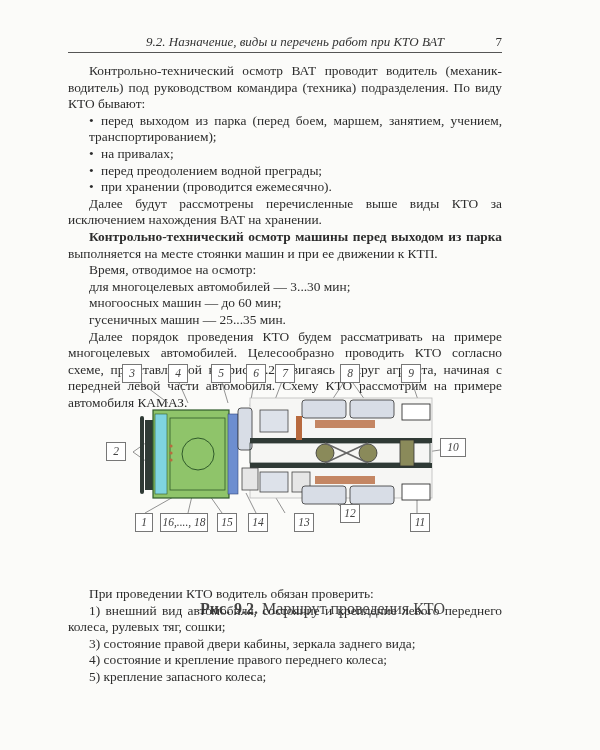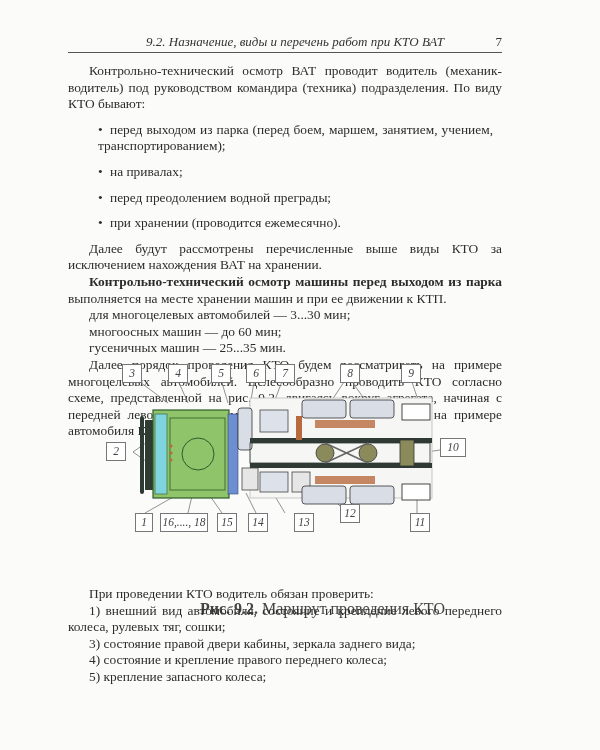--- a/index.html
+++ b/index.html
@@ -17,21 +17,21 @@
     font-style: italic; font-size: 13px; color: #333;
   }
   .running-head .title { position: absolute; left: 78px; top: 0; }
   .running-head .pageno { position: absolute; right: 0; top: 0; font-style: normal; }
   .text {
     position: absolute; left: 68px; width: 434px;
     font-size: 13.4px; line-height: 16.6px; color: #2c2c2c;
   }
   .p { margin: 0; text-align: justify; }
   .indent { text-indent: 21px; }
-  .bullet { padding-left: 21px; margin: 9px; text-align: justify; }
+  .bullet { padding-left: 21px; margin: 0; text-align: justify; }
   .bullet .dot { display: inline-block; width: 12px; }
   .bold { font-weight: bold; }
   .time-line { padding-left: 21px; margin: 0; }
   .figure { position: absolute; left: 100px; top: 358px; width: 380px; height: 180px; }
   .label-box {
     position: absolute; border: 1px solid #777; background: #fff;
     font-style: italic; font-size: 11.5px; color: #444;
     text-align: center; line-height: 17px; height: 17px;
   }
   .caption {
@@ -49,21 +49,22 @@
     <span class="pageno">7</span>
   </div>
 
   <div class="text" style="top:63px;">
     <p class="p indent">Контрольно-технический осмотр ВАТ проводит водитель (механик-водитель) под руководством командира (техника) подразделения. По виду КТО бывают:</p>
     <p class="bullet"><span class="dot">•</span><span>перед выходом из парка (перед боем, маршем, занятием, учением, транспортированием);</span></p>
     <p class="bullet"><span class="dot">•</span><span>на привалах;</span></p>
     <p class="bullet"><span class="dot">•</span><span>перед преодолением водной преграды;</span></p>
     <p class="bullet"><span class="dot">•</span><span>при хранении (проводится ежемесячно).</span></p>
     <p class="p indent">Далее будут рассмотрены перечисленные выше виды КТО за исключением нахождения ВАТ на хранении.</p>
-    <p class="p indent"><span class="bold">Контрольно-технический осмотр машины перед выходом из парка</span><span> выполняется на месте хранении машин и при ее движении к КТП.</span></p>
+    <p class="p indent"><span class="bold">Контрольно-технический осмотр машины перед выходом из парка</span><span> выполняется на месте стоянки машин и при ее движении к КТП.</span></p>
+    <p class="p indent">Время, отводимое на осмотр:</p>
     <p class="time-line">для многоцелевых автомобилей — 3...30 мин;</p>
     <p class="time-line">многоосных машин — до 60 мин;</p>
     <p class="time-line">гусеничных машин — 25...35 мин.</p>
     <p class="p indent">Далее порядок проведения КТО будем рассматривать на примере многоцелевых автомобилей. Целесообразно проводить КТО согласно схеме, представленной на рис. 9.2, двигаясь вокруг агрегата, начиная с передней левой части автомобиля. Схему КТО рассмотрим на примере автомобиля КАМАЗ.</p>
   </div>
 
   <div class="figure">
     <svg width="380" height="180" viewBox="0 0 380 180">
       <g stroke="#777" stroke-width="0.8" fill="none">
         <line x1="32" y1="18" x2="68" y2="45"></line>

